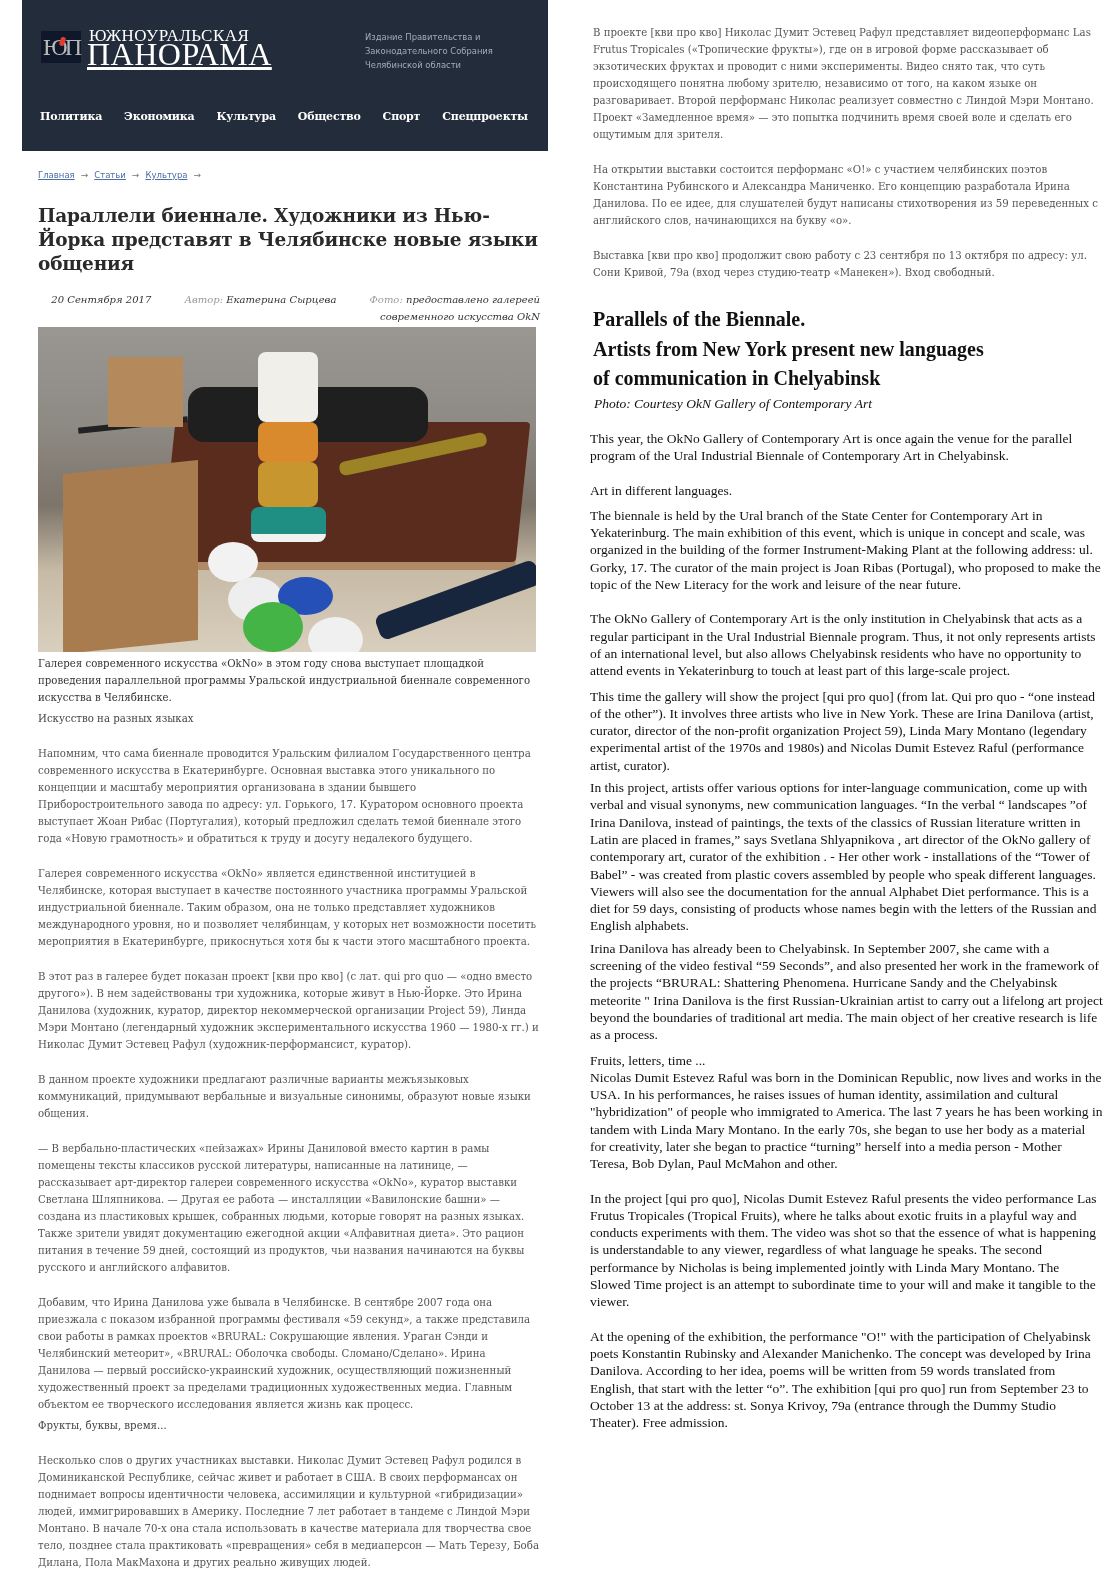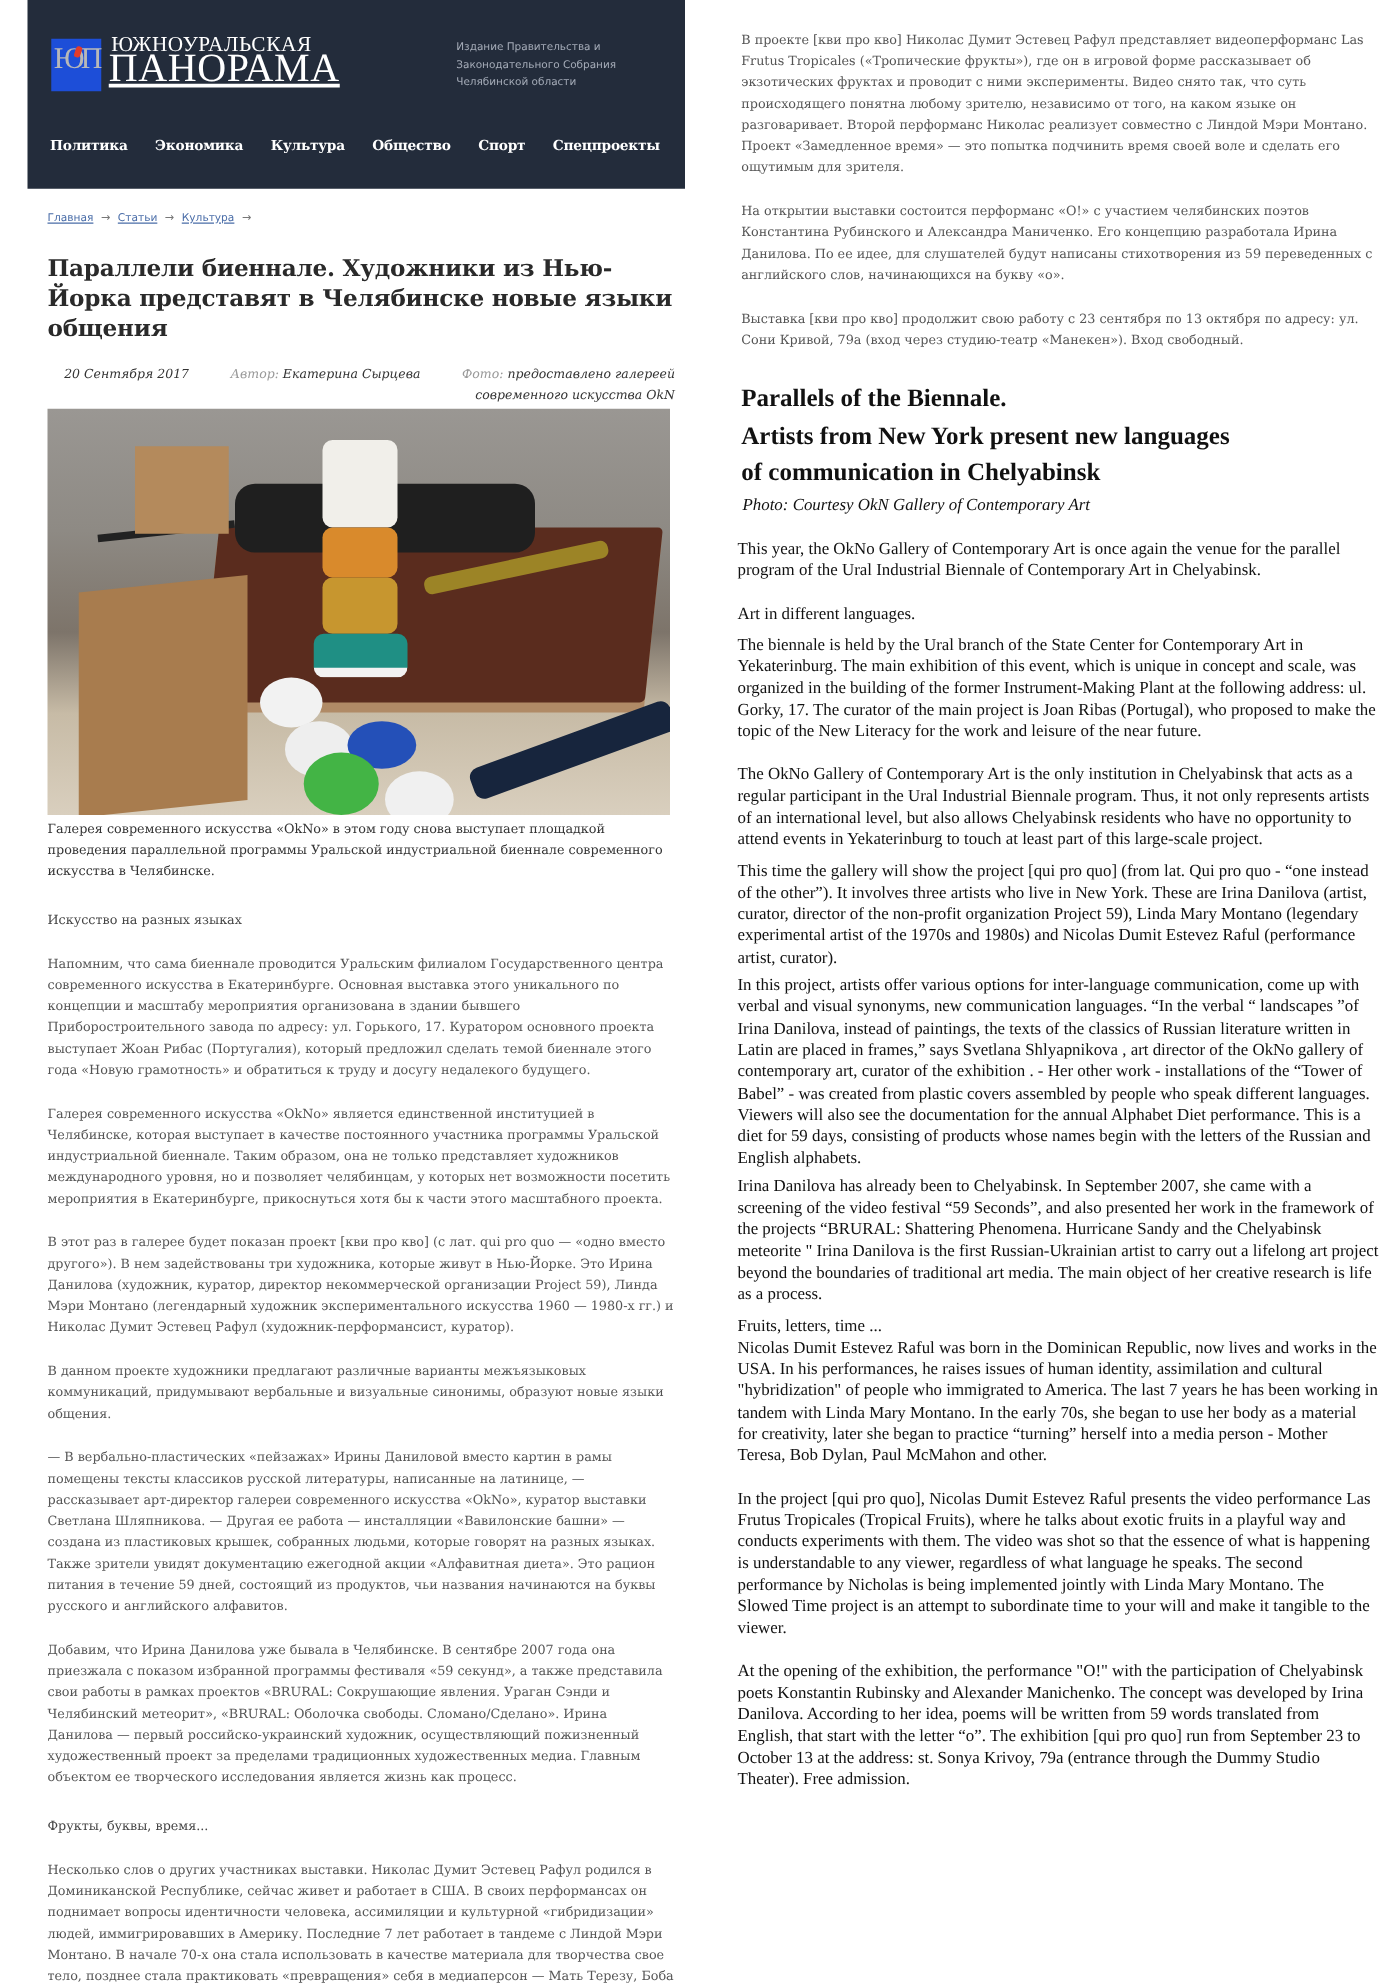--- a/index.html
+++ b/index.html
@@ -2,21 +2,21 @@
 <html><head>
 <meta charset="utf-8">
 <style>
   * { box-sizing: border-box; margin: 0; padding: 0; }
   html, body { width: 1120px; height: 1589px; background: #ffffff; overflow: hidden; }
   body { position: relative; font-family: "DejaVu Serif", serif; color: #333; }
 
   
   #left { position: absolute; left: 22px; top: 0; width: 526px; }
   #site-header { background: #232c3b; height: 151px; position: relative; }
-  #logo-box { position: absolute; left: 19px; top: 31px; width: 40px; height: 42px; background: #1d4ed8; text-decoration: underline; }
+  #logo-box { position: absolute; left: 19px; top: 31px; width: 40px; height: 32px; background: #0f172a; text-decoration: underline; }
   #logo-letters { position: absolute; left: 2px; top: 2px; font-family: "Liberation Serif", serif; font-size: 24px; color: #b8b8b8; letter-spacing: -3px; line-height: 28px; }
   #logo-mark { position: absolute; left: 19px; top: 6px; width: 5px; height: 9px; background: #e43b2a; border-radius: 2px; transform: rotate(18deg); }
   #logo-line1 { position: absolute; left: 67px; top: 26px; font-family: "Liberation Serif", serif; font-size: 17px; color: #fff; letter-spacing: 0.5px; }
   #logo-line2 { position: absolute; left: 65px; top: 38px; font-family: "Liberation Serif", serif; font-size: 32px; color: #fff; letter-spacing: 0.5px; line-height: 32px; text-decoration: underline; }
   #tagline { position: absolute; left: 343px; top: 30px; width: 150px; font-family: "DejaVu Sans", sans-serif; font-size: 8.4px; line-height: 14px; color: #a5acb8; }
   #main-nav { position: absolute; left: 18px; top: 110px; display: flex; }
   .nav-item { font-family: "DejaVu Serif", serif; font-weight: bold; font-size: 11px; color: #fff; margin-right: 22px; cursor: pointer; letter-spacing: -0.2px; }
 
   #article-ru { padding: 0 8px 0 16px; }
   #breadcrumb { margin-top: 19px; font-family: "DejaVu Sans", sans-serif; font-size: 8.5px; color: #4a6da8; display: flex; align-items: center; }
@@ -34,21 +34,21 @@
   #photo .box1 { position: absolute; left: 70px; top: 30px; width: 75px; height: 70px; background: #b48a5c; }
   #photo .box2 { position: absolute; left: 25px; top: 140px; width: 135px; height: 180px; background: #a87c4e; transform: skewY(-6deg); }
   #photo .cap { position: absolute; border-radius: 50%; }
   #photo .knife { position: absolute; left: 335px; top: 260px; width: 170px; height: 26px; background: #17253d; transform: rotate(-20deg); border-radius: 8px; }
   #photo .pliers { position: absolute; left: 300px; top: 120px; width: 150px; height: 14px; background: #9c8426; transform: rotate(-12deg); border-radius: 6px; }
   #photo .drill { position: absolute; left: 40px; top: 95px; width: 110px; height: 6px; background: #222; transform: rotate(-6deg); }
   #photo .drillbody { position: absolute; left: 150px; top: 60px; width: 240px; height: 55px; background: #1f1f1f; border-radius: 16px; }
 
   #caption-ru { margin-top: 3px; font-size: 10.2px; line-height: 17px; color: #333; }
   .p-ru { font-size: 10.2px; line-height: 17px; color: #555; margin-top: 18px; }
-  .p-ru.head { color: #444; margin-top: 22px; }
+  .p-ru.head { color: #444; margin-top: 4px; }
 
   
   #right { position: absolute; left: 593px; top: 0; width: 505px; }
   #ru-cont { padding-top: 24px; }
   .p-rr { font-size: 10.2px; line-height: 17px; color: #555; margin-bottom: 18px; }
 
   #en { position: absolute; left: 593px; top: 305px; width: 510px; font-family: "Liberation Serif", serif; color: #111; }
   #title-en { font-size: 20px; line-height: 29.5px; color: #111; }
   #meta-en { font-style: italic; font-size: 13.5px; line-height: 17.5px; margin-top: 1px; margin-left: 1px; }
   .p-en { font-size: 13.5px; line-height: 17.3px; margin-left: -3px; }

